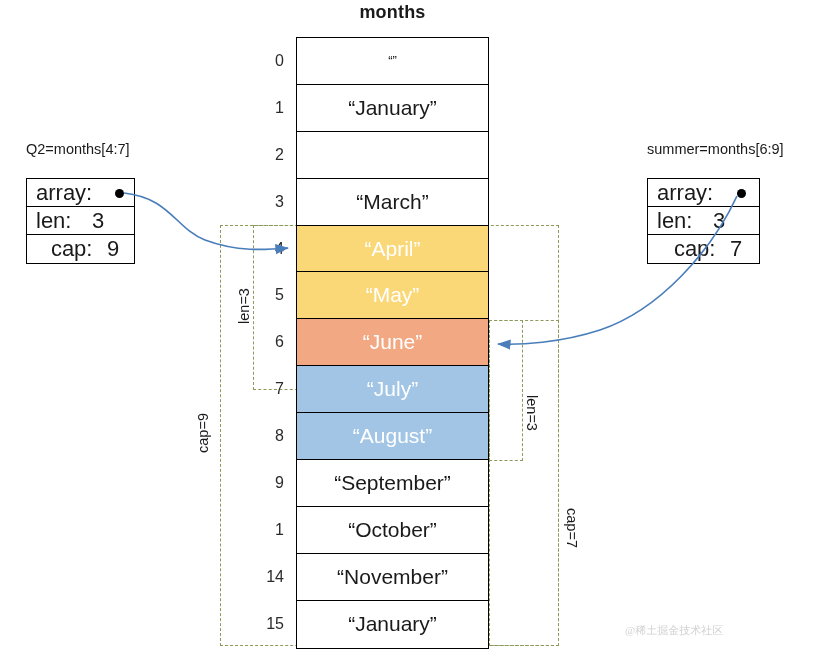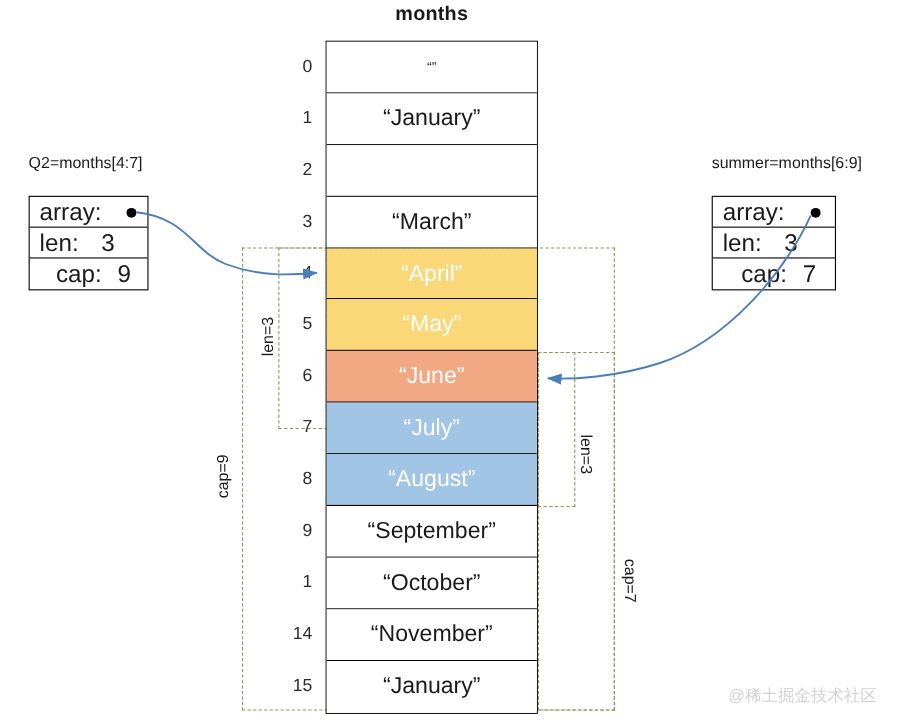--- a/index.html
+++ b/index.html
@@ -139,25 +139,25 @@
   #arrows {
     position: absolute;
     left: 0; top: 0;
     width: 820px; height: 661px;
     pointer-events: none;
   }
 
   
   #watermark {
     position: absolute;
-    left: 662px;
+    left: 625px;
     top: 623px;
-    font-size: 15px;
+    font-size: 11px;
     color: #d2d2d2;
-    font-family: Liberation Sans, sans-serif;
+    font-family: Liberation Serif, serif;
     white-space: nowrap;
   }
 </style>
 </head>
 <body>
 
 <div id="canvas">
 
   <div id="months-title">months</div>
 

